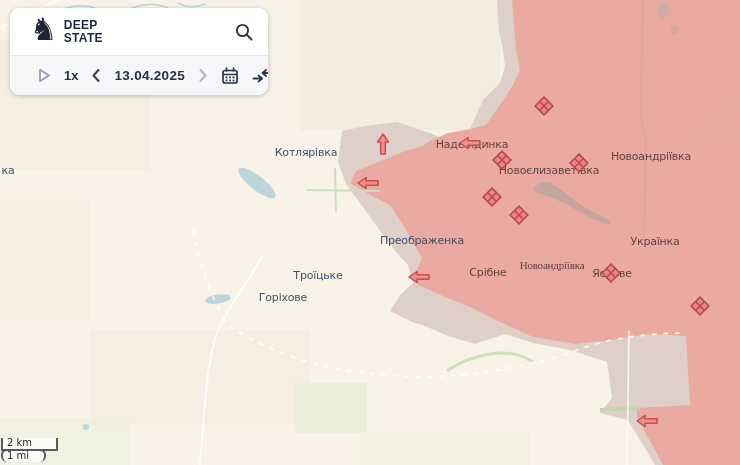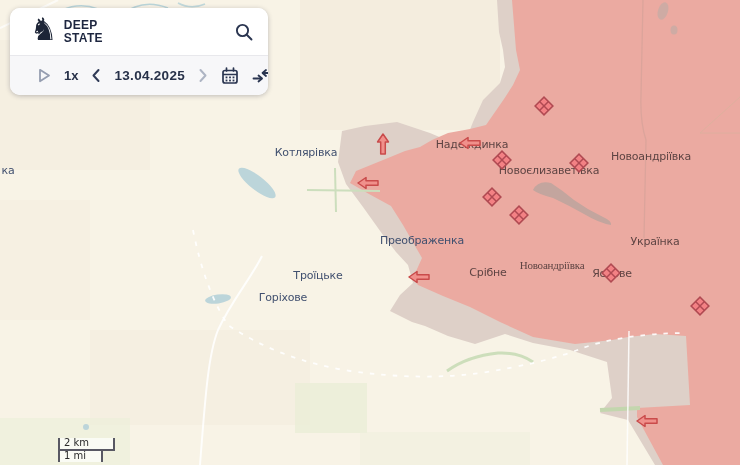--- a/index.html
+++ b/index.html
@@ -26,25 +26,25 @@
   .panel-top{display:flex;align-items:center;height:47px;padding:0 14px 0 20px;background:#fff;}
   .knight{font-size:31px;line-height:30px;color:#1d2537;margin-right:6px;margin-top:-3px;}
   .brand{font-size:12px;font-weight:800;letter-spacing:.3px;color:#1e2740;line-height:12.5px;}
   .spacer{flex:1;}
   .ibtn{border:0;background:none;padding:0;margin:0;cursor:pointer;display:flex;align-items:center;justify-content:center;line-height:0;}
   .panel-bottom{display:flex;align-items:center;height:39px;background:#f7f7f9;
                 border-top:1px solid #e8e8ec;padding:0 0 0 28px;gap:13px;}
   .speed{font-size:13px;font-weight:700;color:var(--navy);font-family:inherit;}
   .date{font-size:13.5px;font-weight:600;color:var(--navy);letter-spacing:.3px;width:80px;text-align:left;cursor:pointer;}
   
-  .scale{position:absolute;left:22px;bottom:3px;z-index:20;font-family:"DejaVu Sans",sans-serif;
-         font-size:10px;color:#2b2b2b;padding-left:36px;}
+  .scale{position:absolute;left:1px;bottom:3px;z-index:20;font-family:"DejaVu Sans",sans-serif;
+         font-size:10px;color:#2b2b2b;}
   .scale .line{background:rgba(255,255,255,.68);border:2px solid #585863;border-top:none;
                box-sizing:border-box;height:13px;line-height:10px;padding:0 4px;}
-  .scale .km{width:57px;} .scale .mi{width:45px;margin-top:-2px;border-top:2px solid #585863;border-bottom:none;}
+  .scale .km{width:57px;} .scale .mi{width:45px;margin-top:-2px;border-top:2px solid #585863;border-bottom:none;border-radius:6px;}
 </style>
 </head>
 <body>
 
 <div class="stage">
 
   <svg class="terrain" width="740" height="465" viewBox="0 0 740 465">
     <rect x="0" y="0" width="740" height="465" fill="var(--base)"></rect>
 
     <rect x="300" y="0" width="200" height="130" fill="#f0e7d7" opacity="0.55"></rect>

